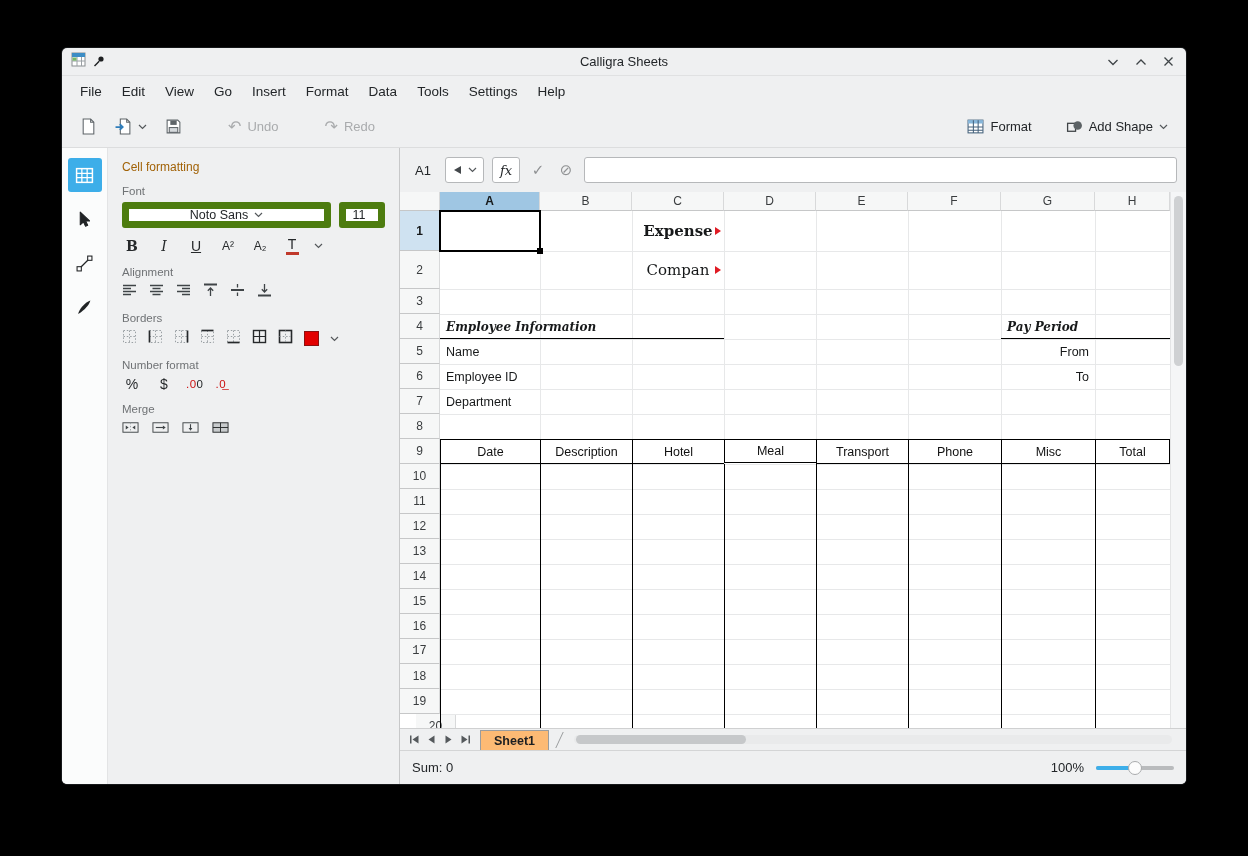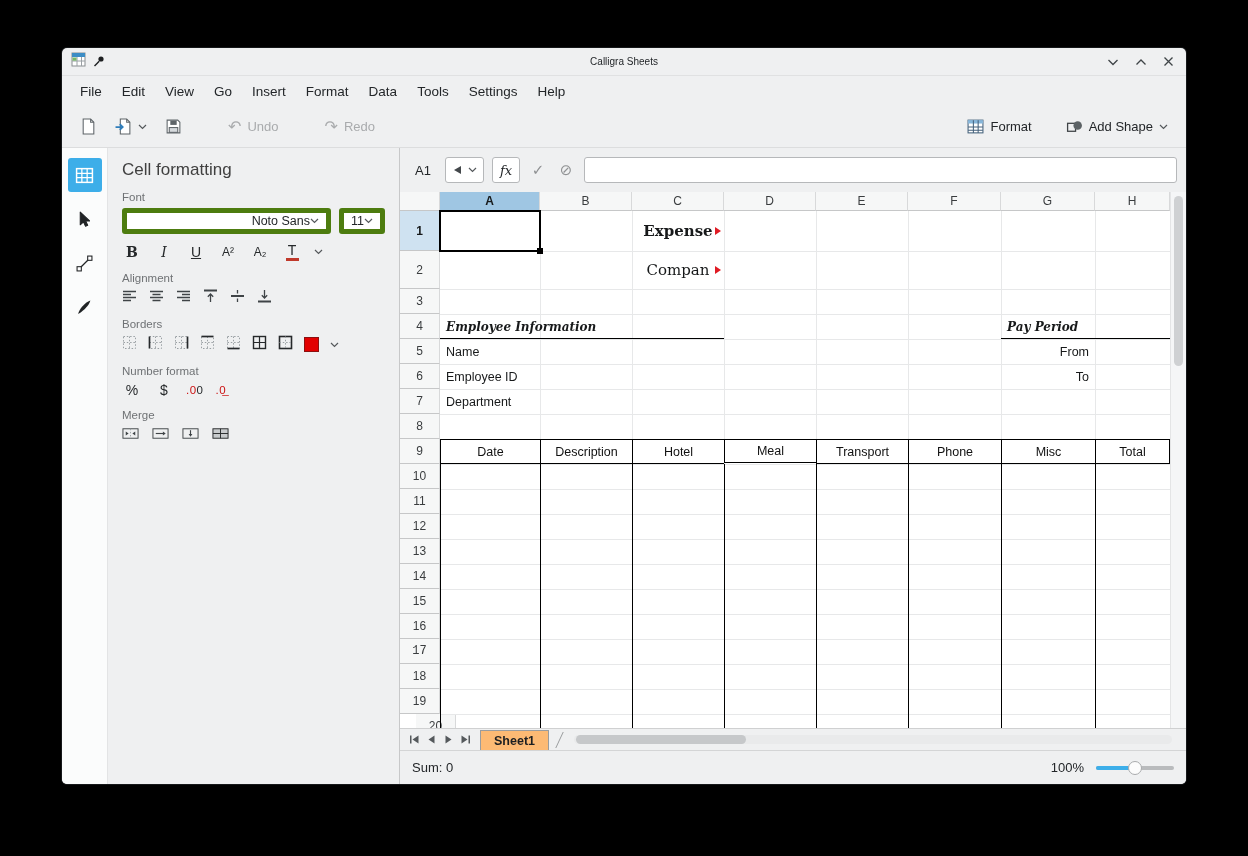--- a/index.html
+++ b/index.html
@@ -3,21 +3,21 @@
 <meta charset="utf-8">
 <style>
   * { box-sizing: border-box; margin: 0; padding: 0; }
   html,body { width:1248px; height:856px; background:#000; font-family:"Liberation Sans","DejaVu Sans",sans-serif; }
   .window { position:absolute; left:62px; top:48px; width:1124px; height:736px; background:#eff0f1;
             border-radius:5px; overflow:hidden; box-shadow:0 0 0 1px #16181a; display:flex; flex-direction:column; }
 
   
   .titlebar { height:28px; flex:0 0 auto; display:flex; align-items:center; position:relative; border-bottom:1px solid #e0e1e2; }
   .tb-left { display:flex; align-items:center; gap:7px; margin-left:9px; z-index:2; }
-  .tb-title { position:absolute; left:0; right:0; text-align:center; font-size:10px; color:#232629; }
+  .tb-title { position:absolute; left:0; right:0; text-align:center; font-size:13px; color:#232629; }
   .tb-controls { margin-left:auto; display:flex; align-items:center; gap:16px; margin-right:12px; z-index:2; }
   .tb-controls svg { display:block; }
 
   
   .menubar { height:30px; flex:0 0 auto; display:flex; align-items:center; padding-left:8px; }
   .menu-item { padding:4px 10px; font-size:13.5px; color:#232629; border-radius:3px; }
 
   
   .toolbar { height:42px; flex:0 0 auto; display:flex; align-items:center; padding:0 12px; gap:6px; border-bottom:1px solid #dcddde; }
   .tbtn { height:28px; display:flex; align-items:center; gap:6px; padding:0 6px; border-radius:3px; font-size:13px; color:#232629; }
@@ -26,25 +26,25 @@
   .t-spacer { width:22px; }
   .chev { display:inline-block; }
 
   
   .main { flex:1; display:flex; min-height:0; }
   .dock-strip { width:46px; background:#fbfcfc; border-right:1px solid #e3e4e5; display:flex; flex-direction:column; align-items:center; padding-top:10px; gap:10px; }
   .strip-btn { width:34px; height:34px; border-radius:3px; display:flex; align-items:center; justify-content:center; }
   .strip-btn.active { background:#3daee9; }
 
   .dock-panel { width:292px; border-right:1px solid #c7c8c9; padding:12px 14px; overflow:hidden; }
-  .panel-title { font-size:17px; color:#404040; }
+  .panel-title { font-size:12px; color:#a16207; }
   .sec-label { font-size:11.5px; color:#6f7275; margin:11px 0 5px; }
   .font-row { display:flex; gap:8px; }
-  .combo { background:#fff; border:5px solid #4d7c0f; border-radius:3px; height:26px; display:flex; align-items:center;
-           justify-content:flex-end; padding:0 7px; font-size:12.5px; color:#232629; }
+  .combo { background:#fff; border:7px solid #4d7c0f; border-radius:3px; height:26px; display:flex; align-items:center;
+           justify-content:center; padding:0 7px; font-size:12.5px; color:#232629; gap:6px; }
   .combo.font { flex:1; }
   .combo.size { width:46px; }
   .icon-row { display:flex; align-items:center; gap:12px; margin-top:9px; }
   .fbtn { min-width:20px; text-align:center; color:#26292b; font-size:14px; display:inline-flex; align-items:center; justify-content:center; }
   .fbtn.bold { font-weight:bold; font-family:"DejaVu Serif",serif; }
   .fbtn.italic { font-style:italic; font-family:"DejaVu Serif",serif; }
   .fbtn.under { text-decoration:underline; }
   .fbtn.small { font-size:12px; }
   .tcolor { display:inline-flex; flex-direction:column; align-items:center; line-height:1; }
   .tcolor .bar { width:13px; height:3px; background:#c0392b; margin-top:1px; }

